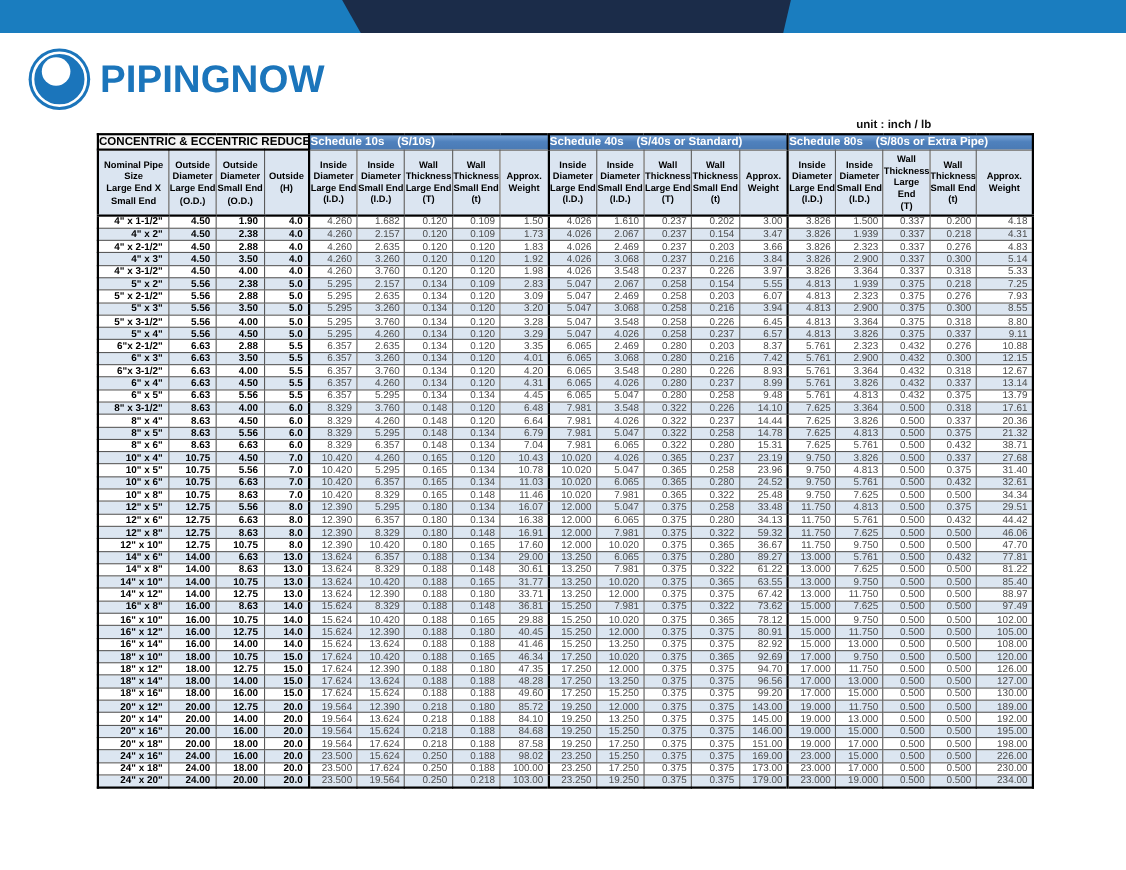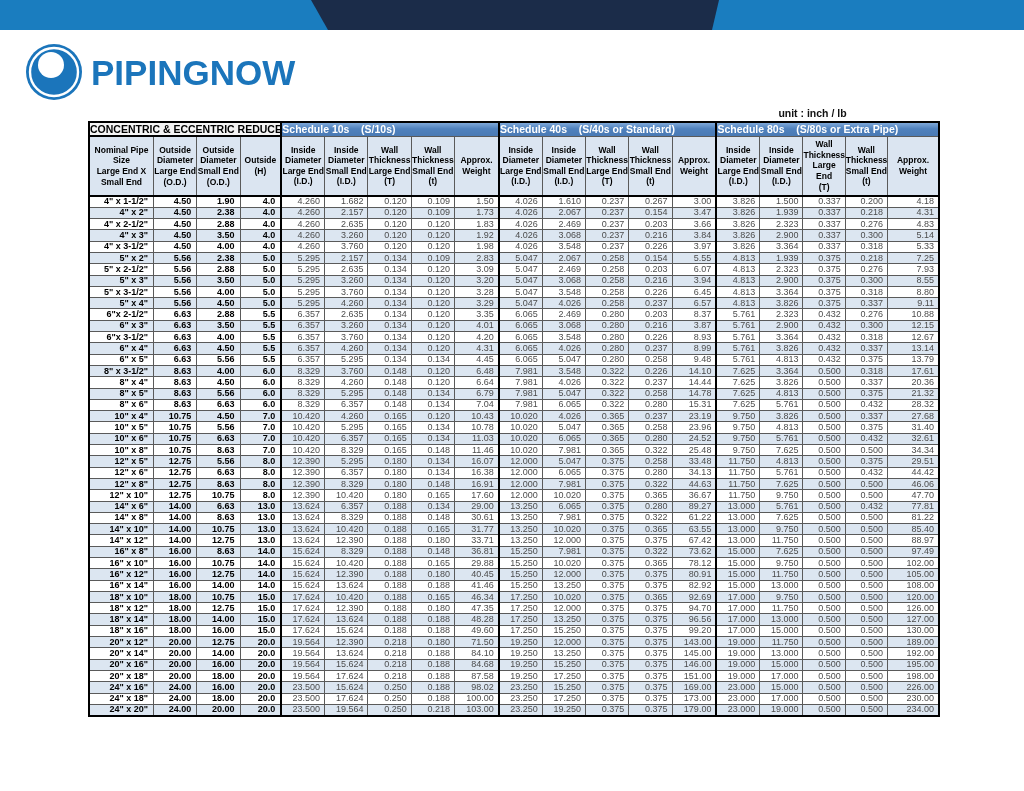--- a/index.html
+++ b/index.html
@@ -162,21 +162,21 @@
           <td class="base">1.90</td>
           <td class="base">4.0</td>
           <td class="gs">4.260</td>
           <td>1.682</td>
           <td>0.120</td>
           <td>0.109</td>
           <td>1.50</td>
           <td class="gs">4.026</td>
           <td>1.610</td>
           <td>0.237</td>
-          <td>0.267</td>
+          <td>0.202</td>
           <td>3.00</td>
           <td class="gs">3.826</td>
           <td>1.500</td>
           <td>0.337</td>
           <td>0.200</td>
           <td>4.18</td>
         </tr>
         <tr>
           <td class="base">4" x 2"</td>
           <td class="base">4.50</td>
@@ -394,21 +394,21 @@
           <td class="base">5.5</td>
           <td class="gs">6.357</td>
           <td>3.260</td>
           <td>0.134</td>
           <td>0.120</td>
           <td>4.01</td>
           <td class="gs">6.065</td>
           <td>3.068</td>
           <td>0.280</td>
           <td>0.216</td>
-          <td>3.87</td>
+          <td>7.42</td>
           <td class="gs">5.761</td>
           <td>2.900</td>
           <td>0.432</td>
           <td>0.300</td>
           <td>12.15</td>
         </tr>
         <tr>
           <td class="base">6"x 3-1/2"</td>
           <td class="base">6.63</td>
           <td class="base">4.00</td>
@@ -546,21 +546,21 @@
           <td>7.04</td>
           <td class="gs">7.981</td>
           <td>6.065</td>
           <td>0.322</td>
           <td>0.280</td>
           <td>15.31</td>
           <td class="gs">7.625</td>
           <td>5.761</td>
           <td>0.500</td>
           <td>0.432</td>
-          <td>28.32</td>
+          <td>38.71</td>
         </tr>
         <tr>
           <td class="base">10" x 4"</td>
           <td class="base">10.75</td>
           <td class="base">4.50</td>
           <td class="base">7.0</td>
           <td class="gs">10.420</td>
           <td>4.260</td>
           <td>0.165</td>
           <td>0.120</td>
@@ -688,21 +688,21 @@
           <td class="base">8.0</td>
           <td class="gs">12.390</td>
           <td>8.329</td>
           <td>0.180</td>
           <td>0.148</td>
           <td>16.91</td>
           <td class="gs">12.000</td>
           <td>7.981</td>
           <td>0.375</td>
           <td>0.322</td>
-          <td>44.63</td>
+          <td>59.32</td>
           <td class="gs">11.750</td>
           <td>7.625</td>
           <td>0.500</td>
           <td>0.500</td>
           <td>46.06</td>
         </tr>
         <tr>
           <td class="base">12" x 10"</td>
           <td class="base">12.75</td>
           <td class="base">10.75</td>
@@ -977,21 +977,21 @@
         </tr>
         <tr>
           <td class="base">20" x 12"</td>
           <td class="base">20.00</td>
           <td class="base">12.75</td>
           <td class="base">20.0</td>
           <td class="gs">19.564</td>
           <td>12.390</td>
           <td>0.218</td>
           <td>0.180</td>
-          <td>71.50</td>
+          <td>85.72</td>
           <td class="gs">19.250</td>
           <td>12.000</td>
           <td>0.375</td>
           <td>0.375</td>
           <td>143.00</td>
           <td class="gs">19.000</td>
           <td>11.750</td>
           <td>0.500</td>
           <td>0.500</td>
           <td>189.00</td>

